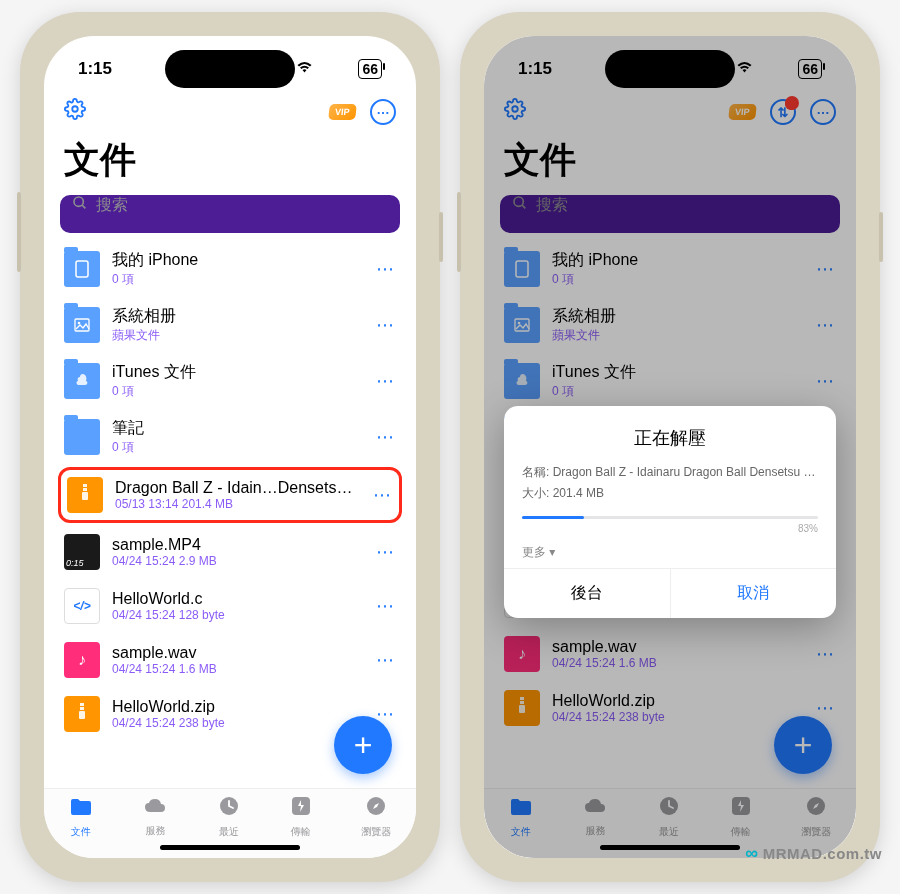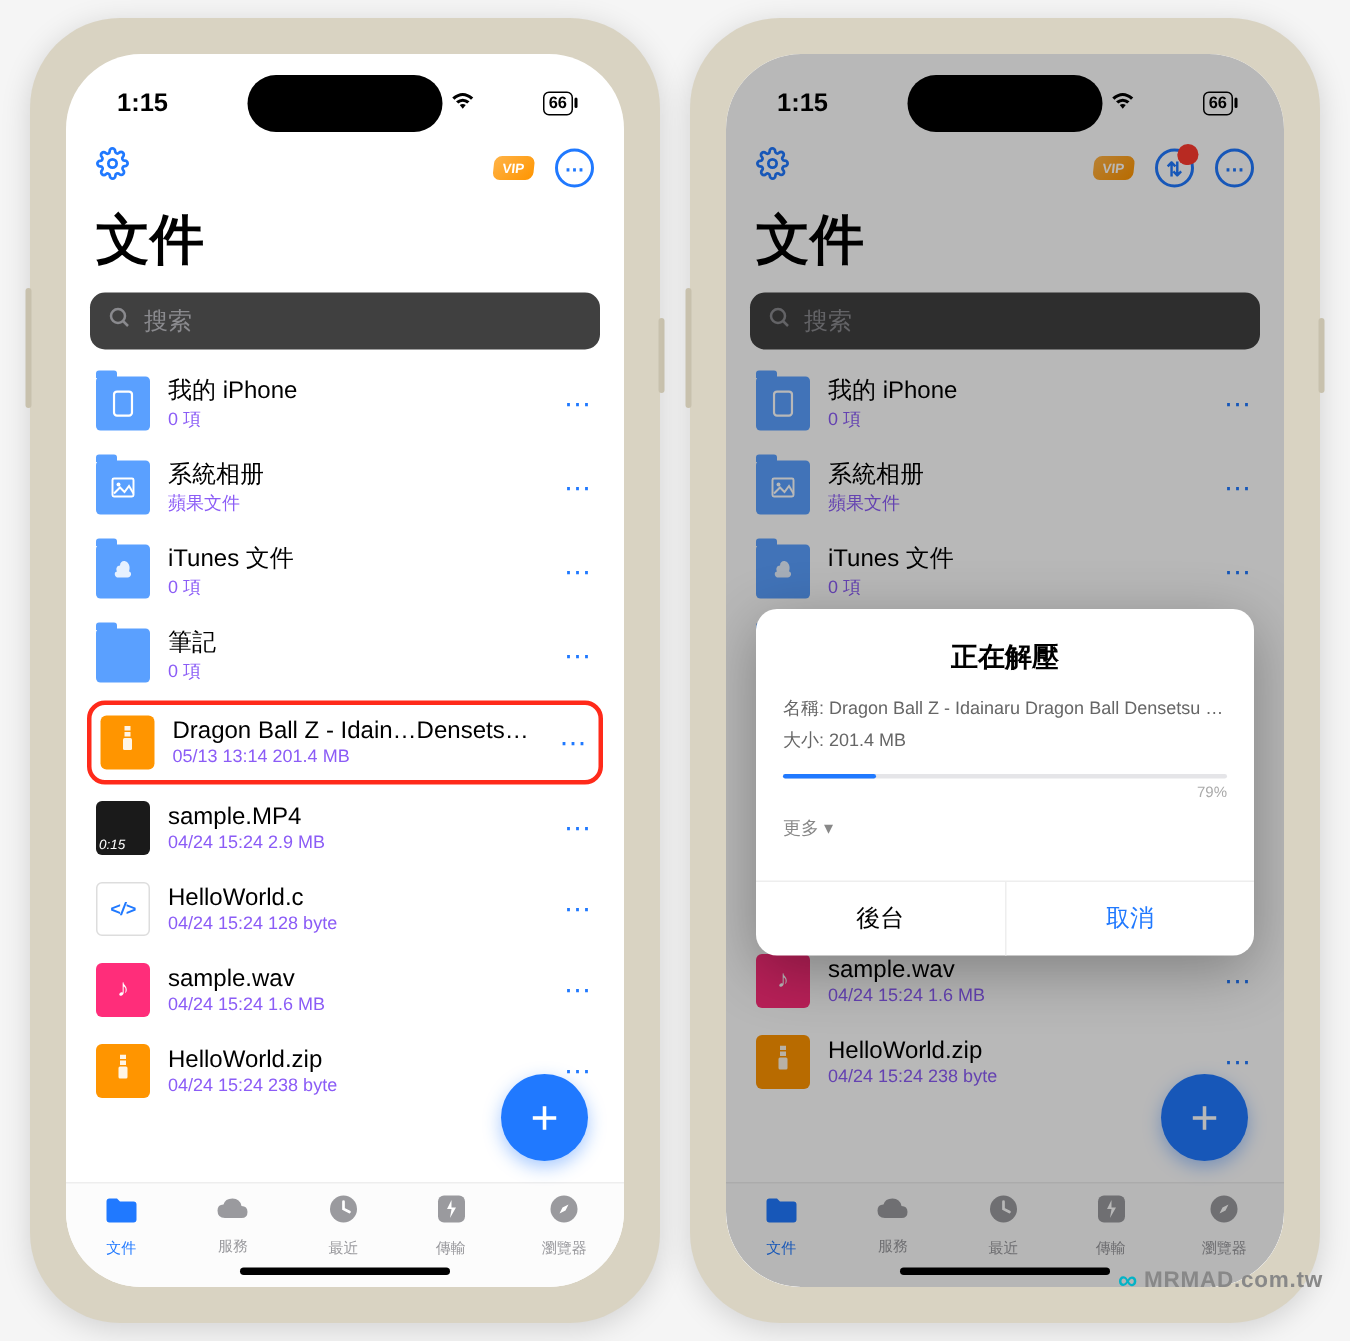--- a/index.html
+++ b/index.html
@@ -77,21 +77,21 @@
     display: flex;
     justify-content: space-between;
     align-items: center;
     padding: 10px 34px 0 34px;
     font-weight: 600;
     font-size: 17px;
     position: relative;
     z-index: 50;
   }
   .status-right { display: flex; align-items: center; gap: 6px; font-size: 14px;}
-  .battery-box { border:1.5px solid #000; border-radius:4px; padding:1px 3px; font-size:11px; font-weight:700; position:relative;margin-left:39px;}
+  .battery-box { border:1.5px solid #000; border-radius:4px; padding:1px 3px; font-size:14px; font-weight:700; position:relative;margin-left:39px;}
   .battery-box::after{content:"";position:absolute;right:-4px;top:3px;width:2px;height:7px;background:#000;border-radius:1px;}
   .dimmed .status-bar { color:#000; }
 
   .top-icons {
     display: flex;
     justify-content: space-between;
     align-items: center;
     padding: 6px 20px;
     position: relative; z-index:5;
   }
@@ -118,25 +118,24 @@
   .badge-num{position:absolute;top:-5px;right:-5px;background:#ff3b30;color:#fff;width:14px;height:14px;border-radius:50%;font-size:9px;display:flex;align-items:center;justify-content:center;font-weight:700;}
 
   .page-title {
     font-size: 36px;
     font-weight: 700;
     padding: 4px 20px 10px 20px;
     position: relative; z-index:5;
   }
   .search-bar {
     margin: 0 16px 8px 16px;
-    background: #404040;
+    background: #4c1d95;
     border-radius: 10px;
     height: 38px;
     display: flex;
-    align-items: center;
     padding: 0 12px;
     color: #8a8a8e;
     gap: 8px;
     position: relative; z-index:5;
   }
   .file-list {
     flex: 1;
     overflow: hidden;
     padding: 0 16px;
     position: relative; z-index:5;
@@ -213,27 +212,27 @@
   .dialog {
     position: absolute;
     left: 20px; right: 20px;
     top: 370px;
     background: #fff;
     border-radius: 14px;
     z-index: 50;
     padding: 20px 18px 0 18px;
     box-shadow: 0 10px 40px rgba(0,0,0,0.3);
   }
-  .dialog h3 { text-align:center; font-size:18px; font-weight:700; margin-bottom:14px;}
+  .dialog h3 { text-align:center; font-size:18px; font-weight:400; margin-bottom:14px;}
   .dialog .dlg-line { font-size:12px; color:#666; margin-bottom:4px;
     white-space:nowrap; overflow:hidden; text-overflow:ellipsis;}
   .progress-track { height:3px; background:#e5e5e8; border-radius:2px; margin:14px 0 4px 0; position:relative;}
   .progress-fill { height:100%; background:#2079ff; border-radius:2px;}
   .progress-pct { text-align:right; font-size:10px; color:#aaa; margin-bottom:10px;}
-  .dlg-more { font-size:12px; color:#888; margin-bottom:26px;}
+  .dlg-more { font-size:12px; color:#888; margin-bottom:7px;}
   .dlg-buttons { display:flex; border-top:1px solid #eee; margin:0 -18px;}
   .dlg-buttons > div { flex:1; text-align:center; padding:14px 0; font-size:16px;}
   .dlg-buttons > div:first-child { border-right:1px solid #eee; color:#000;}
   .dlg-buttons > div:last-child { color:#2079ff;}
 
   .signal-bars{display:inline-flex;gap:1px;align-items:flex-end;}
   .signal-bars span{width:3px;background:#000;border-radius:1px;}
   .signal-bars span:nth-child(1){height:5px;}
   .signal-bars span:nth-child(2){height:7px;}
   .signal-bars span:nth-child(3){height:9px;}
@@ -625,21 +624,21 @@
 
     <div class="dim-overlay"></div>
 
     <div class="dialog">
       <h3>正在解壓</h3>
       <div class="dlg-line">名稱: Dragon Ball Z - Idainaru Dragon Ball Densetsu (…</div>
       <div class="dlg-line">大小: 201.4 MB</div>
       <div class="progress-track">
         <div class="progress-fill" id="progress-fill" style="width: 21%;"></div>
       </div>
-      <div class="progress-pct">79%</div>
+      <div class="progress-pct">83%</div>
       <div class="dlg-more">更多 ▾</div>
       <div class="dlg-buttons">
         <div>後台</div>
         <div>取消</div>
       </div>
     </div>
   </div>
 </div>
 
 <div class="watermark">

